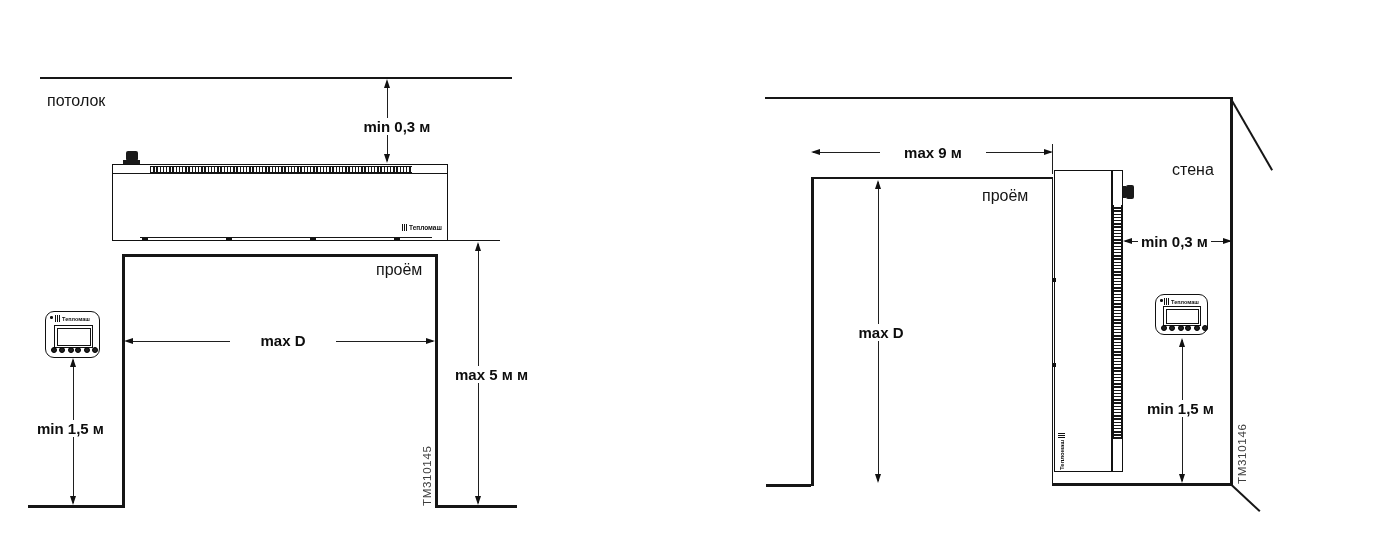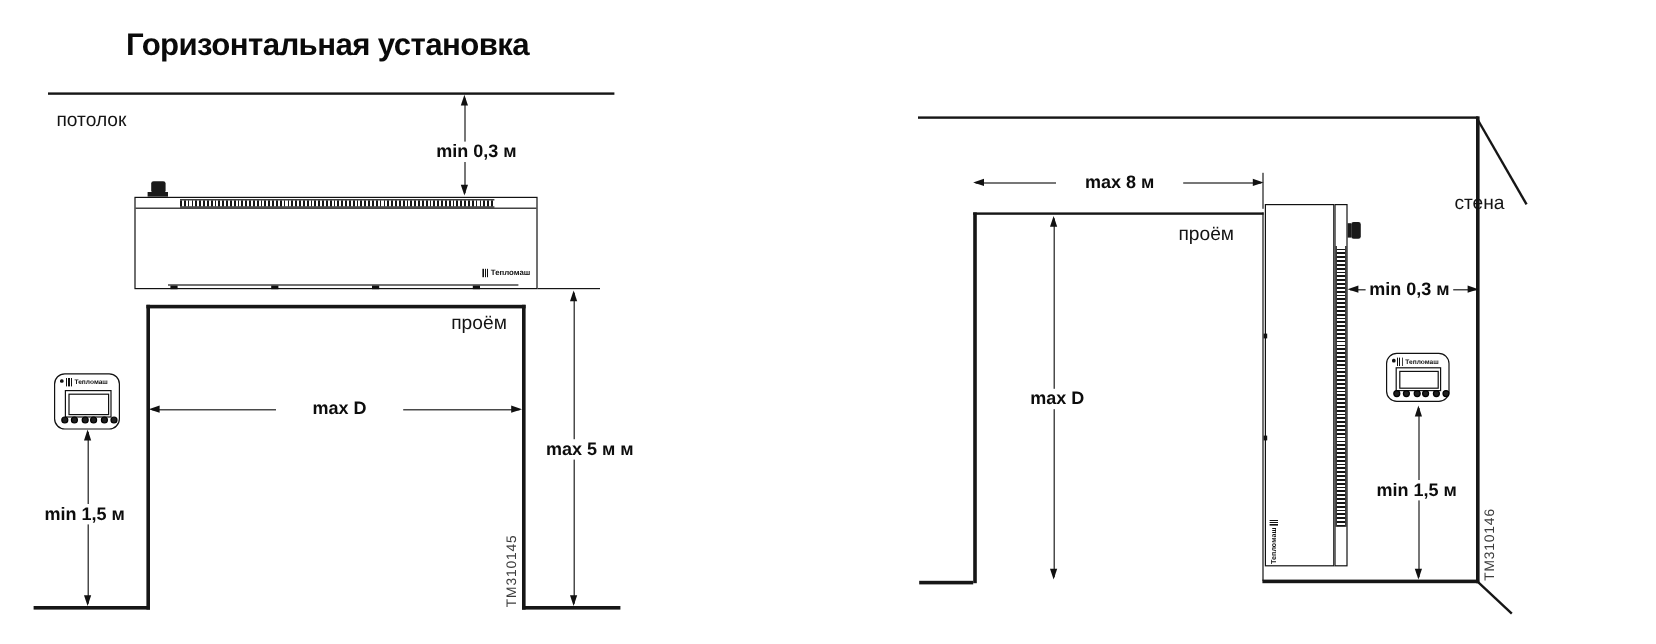--- a/index.html
+++ b/index.html
@@ -56,21 +56,20 @@
   .ctl-btns { position:absolute; display:flex; align-items:center; }
   .ctl-btn { width:6px; height:6px; border-radius:50%; background:#1f1f1f; box-sizing:border-box; border:1px solid #000; flex:0 0 auto; }
   .ctl-sp { width:3px; flex:0 0 auto; }
   .ctl-sp2 { width:1.5px; flex:0 0 auto; }
 </style>
 </head>
 <body>
 
 <div id="stage">
 
-  <div class="title" style="left:58px; top:22px; width:430px;">Горизонтальная установка</div>
 
   <div class="hl" style="left:40px; top:76.5px; width:472px; height:2.5px;"></div>
   <div class="lbl" style="left:47px; top:92px;">потолок</div>
 
   <div class="dimline" style="left:386.5px; top:82px; width:1.2px; height:79px;"></div>
   <div class="tri tri-up" style="left:383.9px; top:79px;"></div>
   <div class="tri tri-down" style="left:383.9px; top:154px;"></div>
   <div class="dim-lbl" style="left:344px; top:118px; width:100px;">min 0,3 м</div>
 
   <div class="bolt" style="left:126px; top:151px; width:12px; height:10px;"></div>
@@ -135,26 +134,26 @@
       <span class="ctl-btn"></span>
     </div>
   </div>
 
   <div class="drawno" style="left:421px; top:506px;">TM310145</div>
 
 
   <div class="hl" style="left:765px; top:96.5px; width:467px; height:2.5px;"></div>
   <div class="diag" style="left:1231px; top:97px; width:84px; transform:rotate(60deg);"></div>
   <div class="vl" style="left:1230px; top:96.5px; width:2.5px; height:389px;"></div>
-  <div class="lbl" style="left:1212px; top:161px;">стена</div>
+  <div class="lbl" style="left:1172px; top:161px;">стена</div>
 
   <div class="dimline" style="left:813px; top:152px; width:238px; height:1.2px;"></div>
   <div class="tri tri-left" style="left:811px;  top:149.4px;"></div>
   <div class="tri tri-right" style="left:1044px; top:149.4px;"></div>
-  <div class="dim-lbl" style="left:880px; top:144px; width:100px;">max 8 м</div>
+  <div class="dim-lbl" style="left:880px; top:144px; width:100px;">max 9 м</div>
   <div class="dimline" style="left:1051.5px; top:144px; width:1.2px; height:30px;"></div>
 
   <div class="hl" style="left:811px; top:176.5px; width:241.5px; height:2.5px;"></div>
   <div class="vl" style="left:811px; top:176.5px; width:2.5px; height:309px;"></div>
   <div class="vl" style="left:1051.5px; top:176.5px; width:1.5px; height:307px;"></div>
   <div class="lbl" style="left:982px; top:187px;">проём</div>
 
   <div class="dimline" style="left:877.5px; top:182px; width:1.2px; height:299px;"></div>
   <div class="tri tri-up" style="left:874.9px; top:180px;"></div>
   <div class="tri tri-down" style="left:874.9px; top:474px;"></div>

